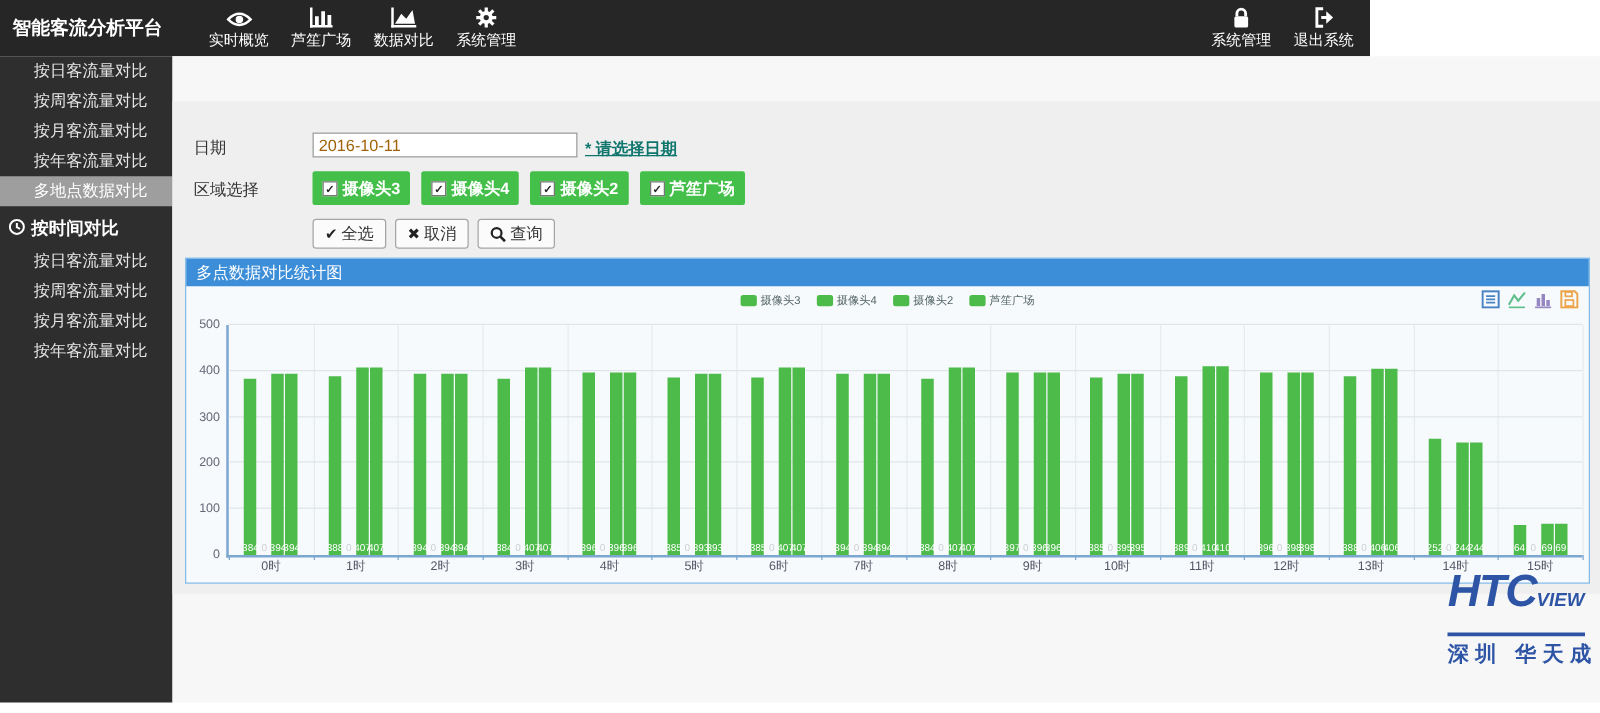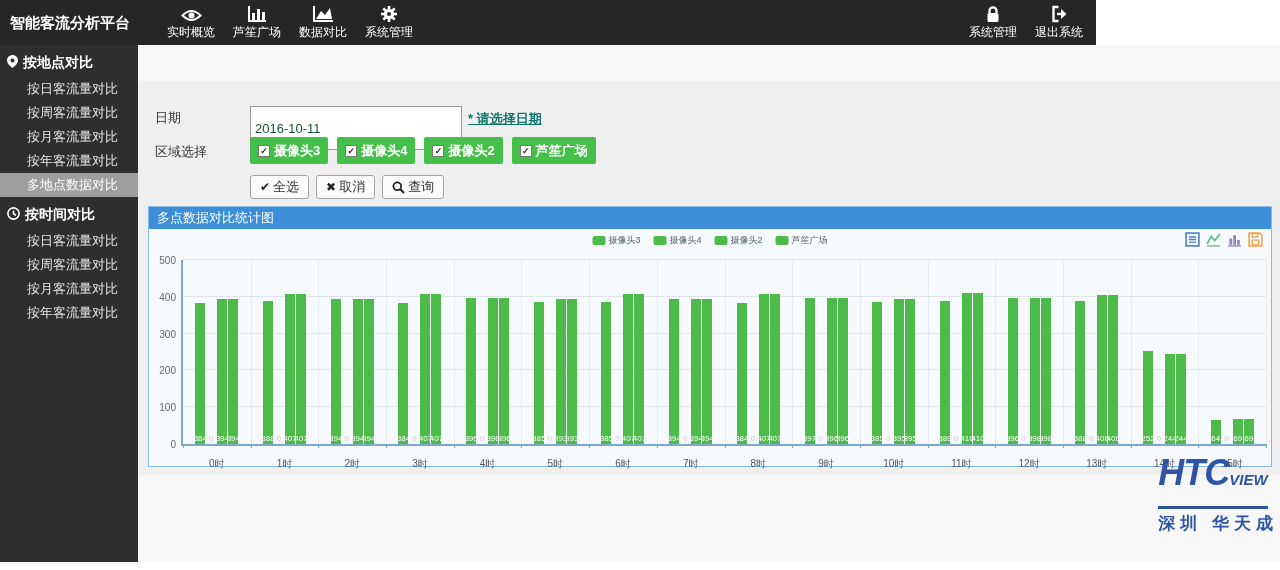--- a/index.html
+++ b/index.html
@@ -16,21 +16,21 @@
   
   .sidebar{position:absolute;left:0;top:45px;width:138px;height:517px;background:#2e2e2e;}
   .sb-header{height:28px;display:flex;align-items:center;gap:5px;padding-left:7px;color:#fff;font-size:14px;font-weight:bold;margin-top:4px;}
   .sb-item{height:24px;line-height:24px;padding-left:27px;color:#e6e6e6;font-size:13px;cursor:pointer;white-space:nowrap;}
   .sb-item.active{background:#9e9e9e;color:#fff;}
   
   .main{position:absolute;left:138px;top:45px;width:1142px;height:517px;background:#f7f7f8;}
   .top-zone{position:absolute;left:0;top:0;width:1142px;height:394px;background:#efefef;margin-top:36px;}
   .f-label{position:absolute;font-size:13px;color:#333;}
   .date-input{position:absolute;left:112px;top:25px;width:202px;height:16px;border:1px solid #999;
-              font-size:13px;padding:13px 4px;background:#fff;font-family:"Liberation Sans",sans-serif;color:#14532d;}
+              font-size:13px;padding:1px 4px;background:#fff;font-family:"Liberation Sans",sans-serif;color:#a16207;}
   .req-hint{position:absolute;left:330px;top:29px;color:#0f766e;font-size:13px;font-weight:bold;text-decoration:underline;}
   .regions{position:absolute;left:112px;top:56px;display:flex;gap:9px;}
   .region-btn{display:flex;align-items:center;gap:4px;border:none;border-radius:2px;height:27px;padding:0 8px;
               color:#fff;font-size:13px;font-weight:bold;cursor:pointer;font-family:"Liberation Sans",sans-serif;}
   .cb{width:10px;height:10px;background:#fff;border:1px solid #777;font-size:9px;line-height:10px;color:#222;text-align:center;font-weight:bold;}
   .actions{position:absolute;left:112px;top:94px;display:flex;gap:7px;}
   .action-btn{display:flex;align-items:center;gap:3px;background:#fbfbfb;border:1px solid #a5a5a5;border-radius:3px;
               height:24px;padding:0 9px;font-size:13px;color:#333;cursor:pointer;font-family:"Liberation Sans",sans-serif;}
   .action-btn .aic{display:flex;align-items:center;font-size:12px;color:#222;}
   
@@ -45,21 +45,21 @@
   .plot{position:absolute;left:32px;top:31px;width:1083px;height:184px;border-left:2px solid #7ca7cf;border-bottom:2px solid #7ca7cf;}
   .gridline-h{position:absolute;left:0;width:100%;height:1px;background:#e0e5e9;}
   .gridline-v{position:absolute;top:0;height:100%;width:1px;background:#e8ebee;}
   .ylabel{position:absolute;right:calc(100% + 7px);transform:translateY(50%);font-size:10px;color:#667;}
   .groups{position:absolute;left:0;top:0;width:100%;height:100%;display:flex;}
   .group{flex:1;display:flex;align-items:flex-end;justify-content:center;position:relative;z-index:1;}
   .slot{position:relative;width:11px;height:100%;display:flex;align-items:flex-end;justify-content:center;}
   .bar{width:10px;background:#4dbb49;}
   .bar-label{position:absolute;bottom:1px;left:50%;transform:translateX(-50%);font-size:8px;color:#fff;white-space:nowrap;z-index:2;}
   .bar-label.zero{color:#cfcfcf;}
-  .xlabels{position:absolute;top:100%;left:0;width:100%;display:flex;padding-top:13px;}
+  .xlabels{position:absolute;top:100%;left:0;width:100%;display:flex;padding-top:2px;}
   .xlabel{flex:1;text-align:center;font-size:10px;color:#556;}
   .xtick{position:absolute;top:100%;width:1px;height:4px;background:#7ca7cf;}
   
   .footer-logo{position:absolute;right:0;top:410px;padding-right:2px;color:#2e55a5;}
   .logo-line{font-style:italic;font-weight:bold;border-bottom:3px solid #2e55a5;display:inline-block;line-height:1;padding-bottom:15px;}
   .logo-main{font-size:36px;letter-spacing:-1px;}
   .logo-suffix{font-size:15px;text-transform:uppercase;}
   .logo-sub{font-size:17px;letter-spacing:5px;margin-top:3px;font-weight:bold;}
 </style>
 </head>
@@ -134,26 +134,20 @@
               <line x1="7" y1="9" x2="12" y2="9" stroke="#fff" stroke-width="2.3"></line>
               <path d="M11 4 L16.5 9 L11 14 Z" fill="#fff"></path>
             </svg>
           </span>
           <span class="lbl">退出系统</span>
         </div>
       </div>
   </div>
 
   <div class="sidebar">
-      <div class="sb-header">
-        <span><svg width="11" height="13" viewBox="0 0 12 14">
-            <path fill-rule="evenodd" d="M6 0 C2.7 0 0 2.7 0 6 C0 10 6 14 6 14 C6 14 12 10 12 6 C12 2.7 9.3 0 6 0 Z M6 8.2 A2.2 2.2 0 1 1 6 3.8 A2.2 2.2 0 0 1 6 8.2 Z" fill="#fff"></path>
-          </svg></span>
-        <span>按地点对比</span>
-      </div>
       <div class="sb-item">按日客流量对比</div>
       <div class="sb-item">按周客流量对比</div>
       <div class="sb-item">按月客流量对比</div>
       <div class="sb-item">按年客流量对比</div>
       <div class="sb-item active">多地点数据对比</div>
       <div class="sb-header">
         <span><svg width="13" height="13" viewBox="0 0 13 13">
             <circle cx="6.5" cy="6.5" r="5.6" fill="none" stroke="#fff" stroke-width="1.6"></circle>
             <path d="M6.5 3.4 V6.7 L9 8.2" stroke="#fff" stroke-width="1.6" fill="none"></path>
           </svg></span>

